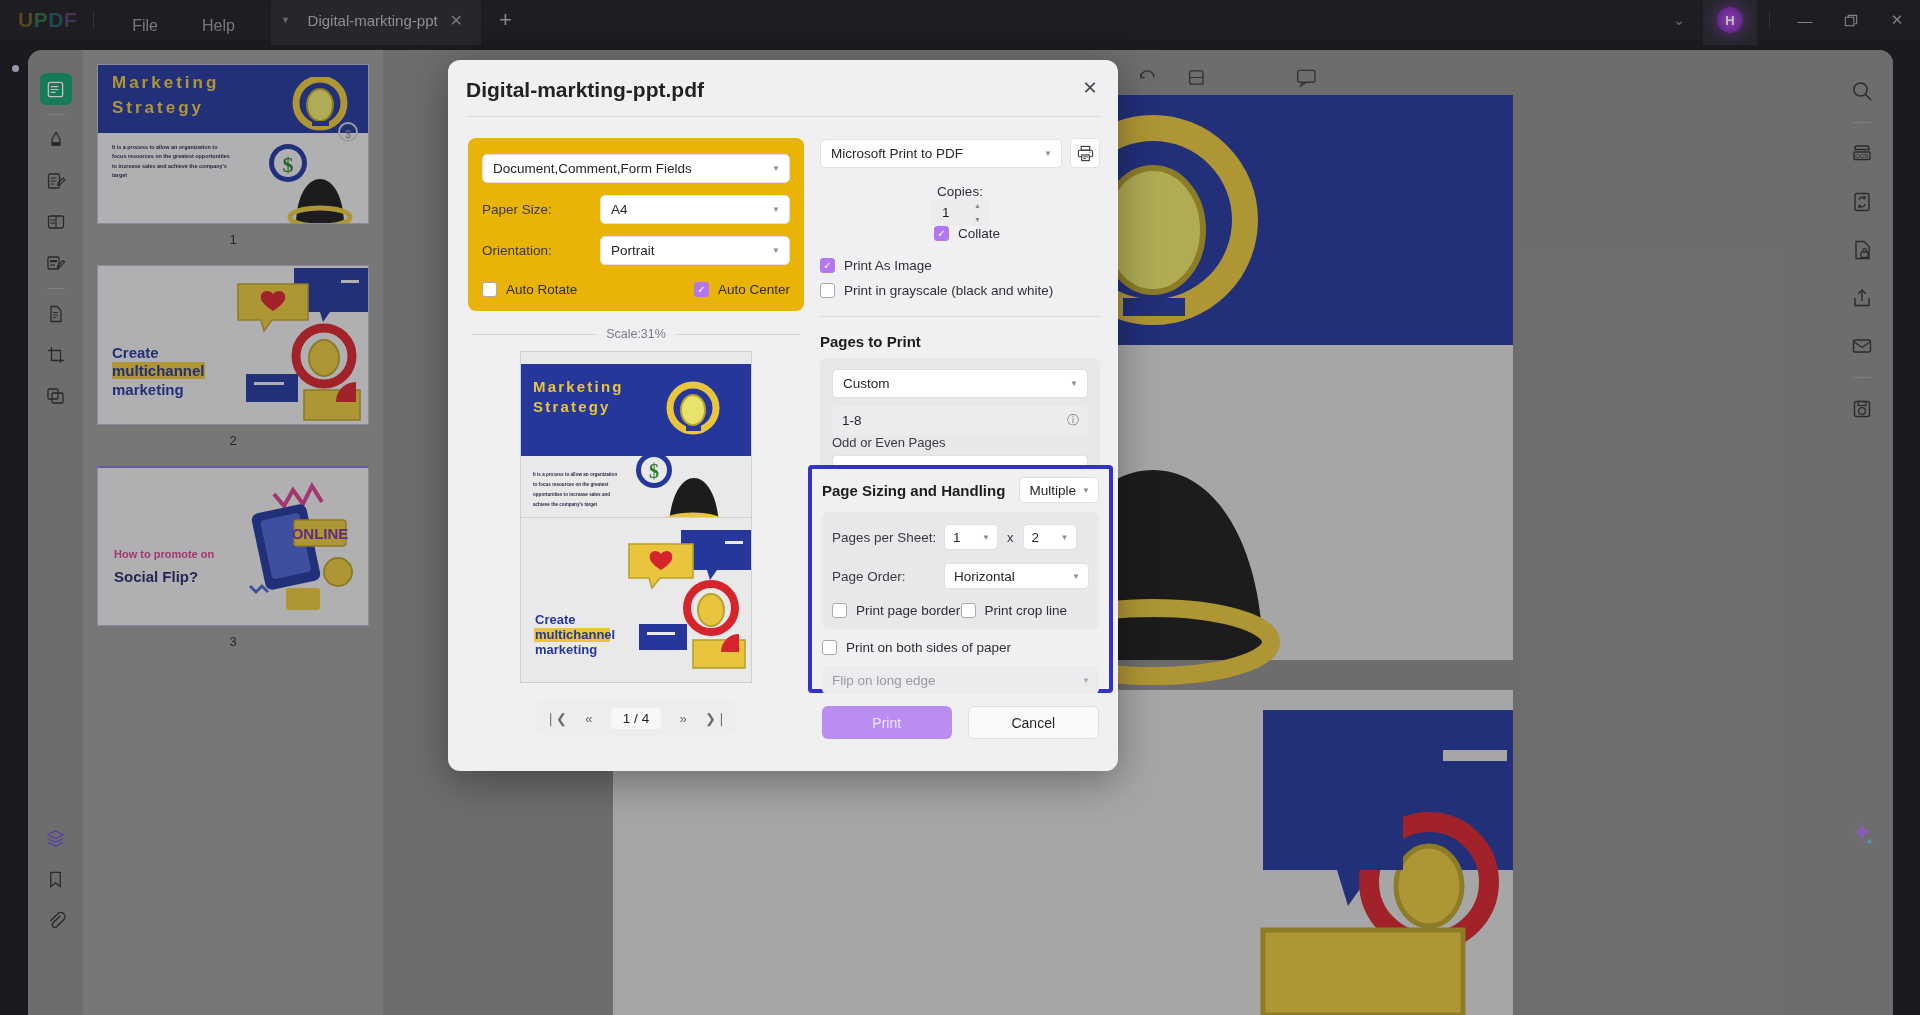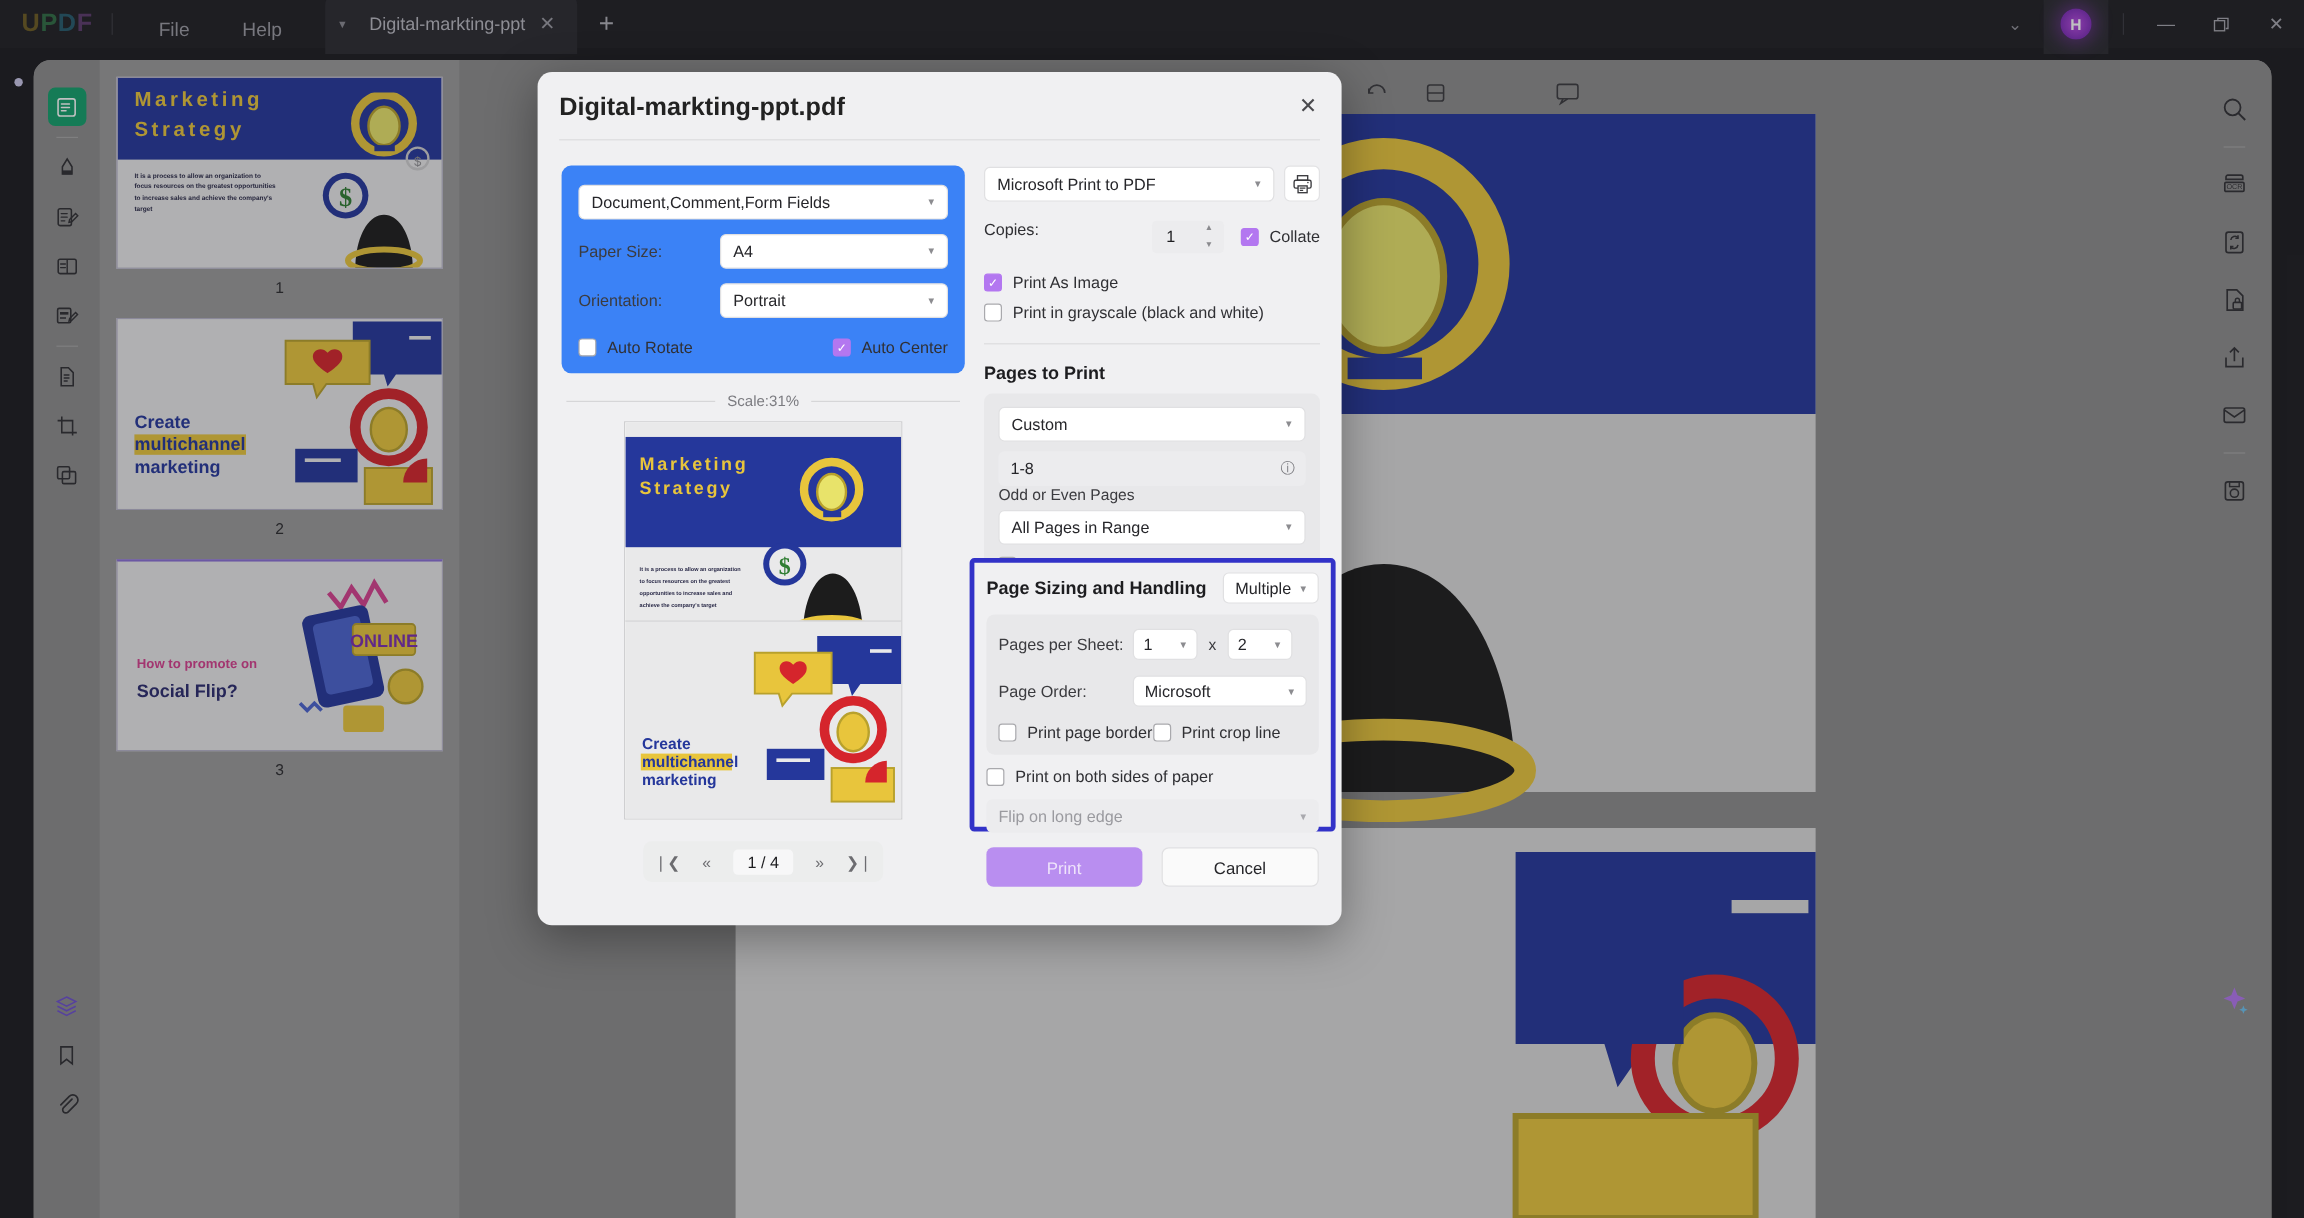--- a/index.html
+++ b/index.html
@@ -128,21 +128,21 @@
   }
   .modal-title { position:absolute; left:18px; top:18px; font-size:21px;
                  font-weight:bold; color:#222; }
   .modal-close { position:absolute; right:14px; top:14px; width:28px;height:28px;
                  display:flex;align-items:center;justify-content:center;
                  color:#4a4a4e; font-size:18px; }
   .modal-rule { position:absolute; left:18px; right:18px; top:56px; height:1px; background:#dcdcde; }
 
   
   .mcol-left { position:absolute; left:20px; top:78px; width:336px; }
-  .card { background:#3b82f6; border-radius:8px; padding:16px 14px 14px; }
+  .card { background:#eab308; border-radius:8px; padding:16px 14px 14px; }
   .sel {
     background:#fff; border:1px solid #e0e0e2; border-radius:5px; height:29px;
     display:flex; align-items:center; padding:0 10px; font-size:13.5px; color:#26262a;
     position:relative;
   }
   .sel .arrow { position:absolute; right:9px; color:#8c8c90; font-size:8px; }
   .row { display:flex; align-items:center; margin-top:12px; }
   .row .lbl { font-size:13.5px; color:#3b3b3f; width:118px; }
   .row .sel { flex:1; }
   .checkrow { display:flex; align-items:center; margin-top:17px; }
@@ -169,21 +169,21 @@
     font-size:13px; color:#6c6c70;
   }
   .pager .cur { background:#f7f7f8; border-radius:4px; padding:3px 12px; color:#1d1d20; font-size:13.5px; }
 
   
   .mcol-right { position:absolute; left:372px; top:78px; width:280px; }
   .prt-row { display:flex; align-items:center; gap:8px; }
   .prt-sel { flex:1; }
   .prt-btn { width:30px;height:30px;border:1px solid #e2e2e4;border-radius:5px;background:#fff;
              display:flex;align-items:center;justify-content:center;color:#3b3b3f;}
-  .copies-row { display:flex; margin-top:16px; }
+  .copies-row { display:flex; align-items:center; margin-top:16px;flex-direction:column; }
   .copies-lbl { font-size:13.5px; color:#303034; flex:1; }
   .spin { width:60px;height:27px;background:#ececee;border-radius:4px;position:relative;
           display:flex;align-items:center;padding-left:12px;font-size:13.5px;color:#1d1d20;}
   .spin .up,.spin .dn{position:absolute;right:9px;color:#8a8a8e;font-size:7px;}
   .spin .up{top:3px;} .spin .dn{bottom:3px;}
   .collate { display:flex; align-items:center; margin-left:14px; }
   .hr2 { height:1px; background:#dcdcde; margin:18px 0 0; }
   .sect-h { font-size:15px; font-weight:bold; color:#1d1d20; margin:16px 0 8px; }
   .subcard { background:#e8e8ea; border-radius:7px; padding:11px 12px 12px; }
   .inputbox { background:#ececee; border-radius:5px; height:29px; display:flex;
@@ -722,21 +722,21 @@
           </span>
           <span class="x-mark">x</span>
           <span class="minisel">
             <span>2</span>
             <span class="arrow">▼</span>
           </span>
         </div>
         <div class="pps">
           <span class="lbl">Page Order:</span>
           <span class="po-sel">
-            <span>Microsoft</span>
+            <span>Horizontal</span>
             <span class="arrow">▼</span>
           </span>
         </div>
         <div class="twochk">
           <span class="half">
             <span class="cb"></span>
             <span class="cb-lbl">Print page border</span>
           </span>
           <span class="half">
             <span class="cb"></span>

